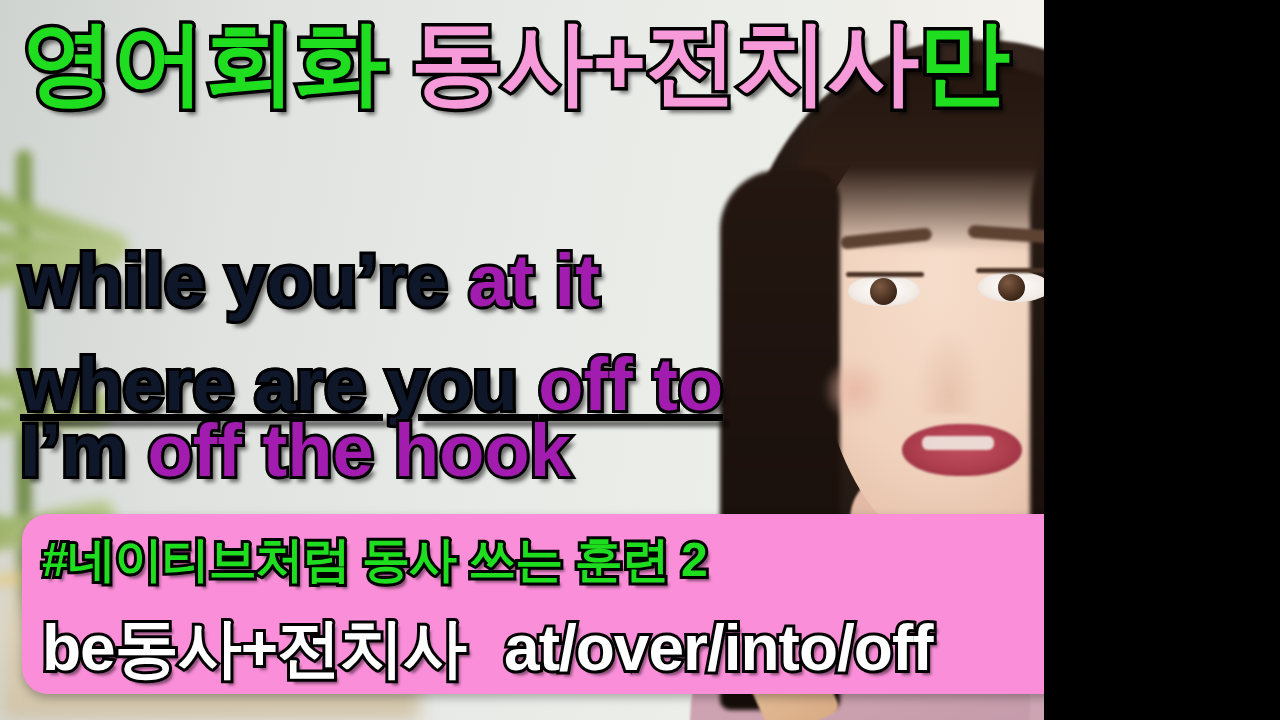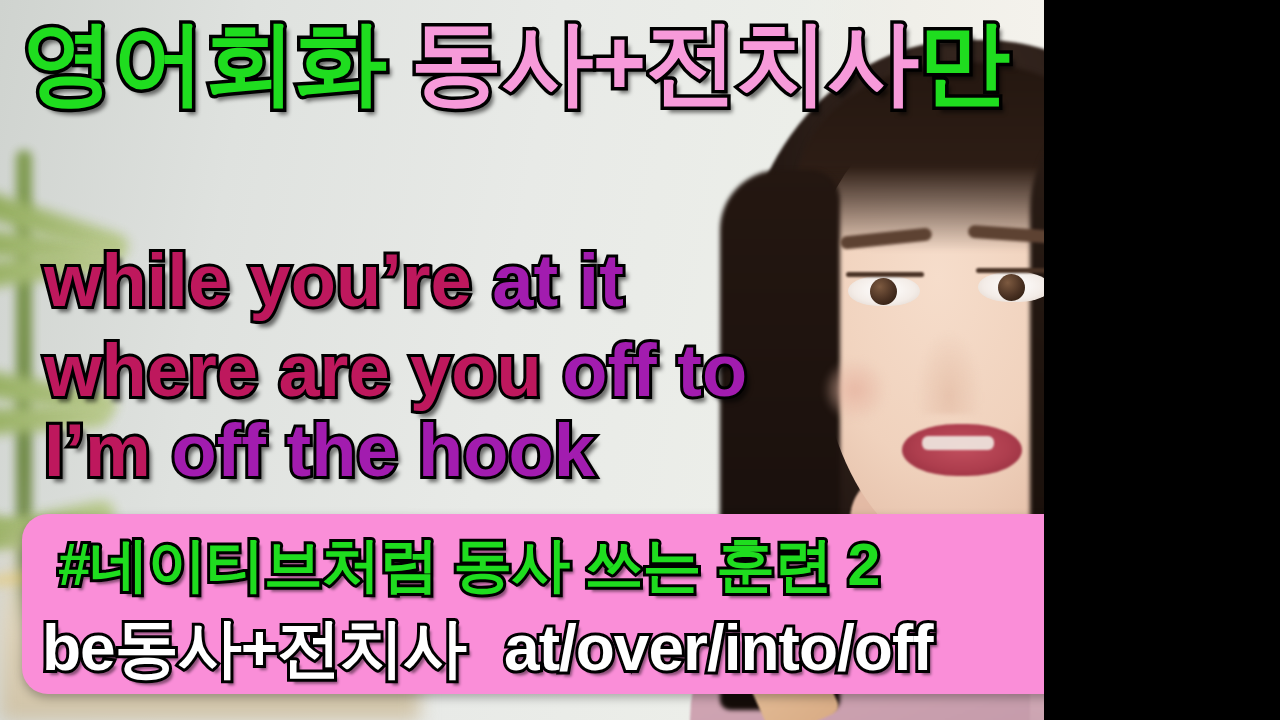--- a/index.html
+++ b/index.html
@@ -139,40 +139,40 @@
     font-weight:bold;
     line-height:1;
     letter-spacing:-1px;
     -webkit-text-stroke:7px #000;
     paint-order:stroke fill;
     text-shadow:5px 6px 4px rgba(0,0,0,.55);
   }
   .ko1{left:22px;top:16px;font-size:92px;}
   .ko2{left:20px;top:122px;font-size:92px;}
   .en1{left:20px;top:244px;font-size:74px;-webkit-text-stroke-width:6px;letter-spacing:0;}
-  .en2{left:20px;top:334px;font-size:74px;-webkit-text-stroke-width:6px;letter-spacing:0;}
+  .en2{left:20px;top:348px;font-size:74px;-webkit-text-stroke-width:6px;letter-spacing:0;text-decoration:underline;}
   .en3{left:20px;top:414px;font-size:74px;-webkit-text-stroke-width:6px;letter-spacing:0;}
 
   .green{color:#1fdd1f;}
   .pink{color:#f79ada;}
-  .white{color:#be185d;margin-left:24px;}
+  .white{color:#0f172a;}
   .teal{color:#a21caf;}
 
   
   .banner{
     position:absolute;left:22px;top:514px;width:1076px;height:180px;
     background:#fa8ed8;border-radius:26px;
     box-shadow:0 4px 10px rgba(0,0,0,.28);
   }
   .banner-line{
     position:absolute;white-space:nowrap;font-weight:bold;line-height:1;
     -webkit-text-stroke:6px #000;paint-order:stroke fill;
     text-shadow:4px 5px 3px rgba(0,0,0,.45);
   }
-  .bl1{left:36px;top:22px;font-size:59px;color:#1fdd1f;letter-spacing:-1px;}
+  .bl1{left:20px;top:22px;font-size:48px;color:#1fdd1f;letter-spacing:-1px;}
   .bl2{left:20px;top:102px;font-size:64px;color:#ffffff;letter-spacing:-1px;}
 </style>
 </head>
 <body>
 
 <div id="thumb">
 
   <div class="bg-wall"></div>
   <div class="bg-curtain"></div>
 

